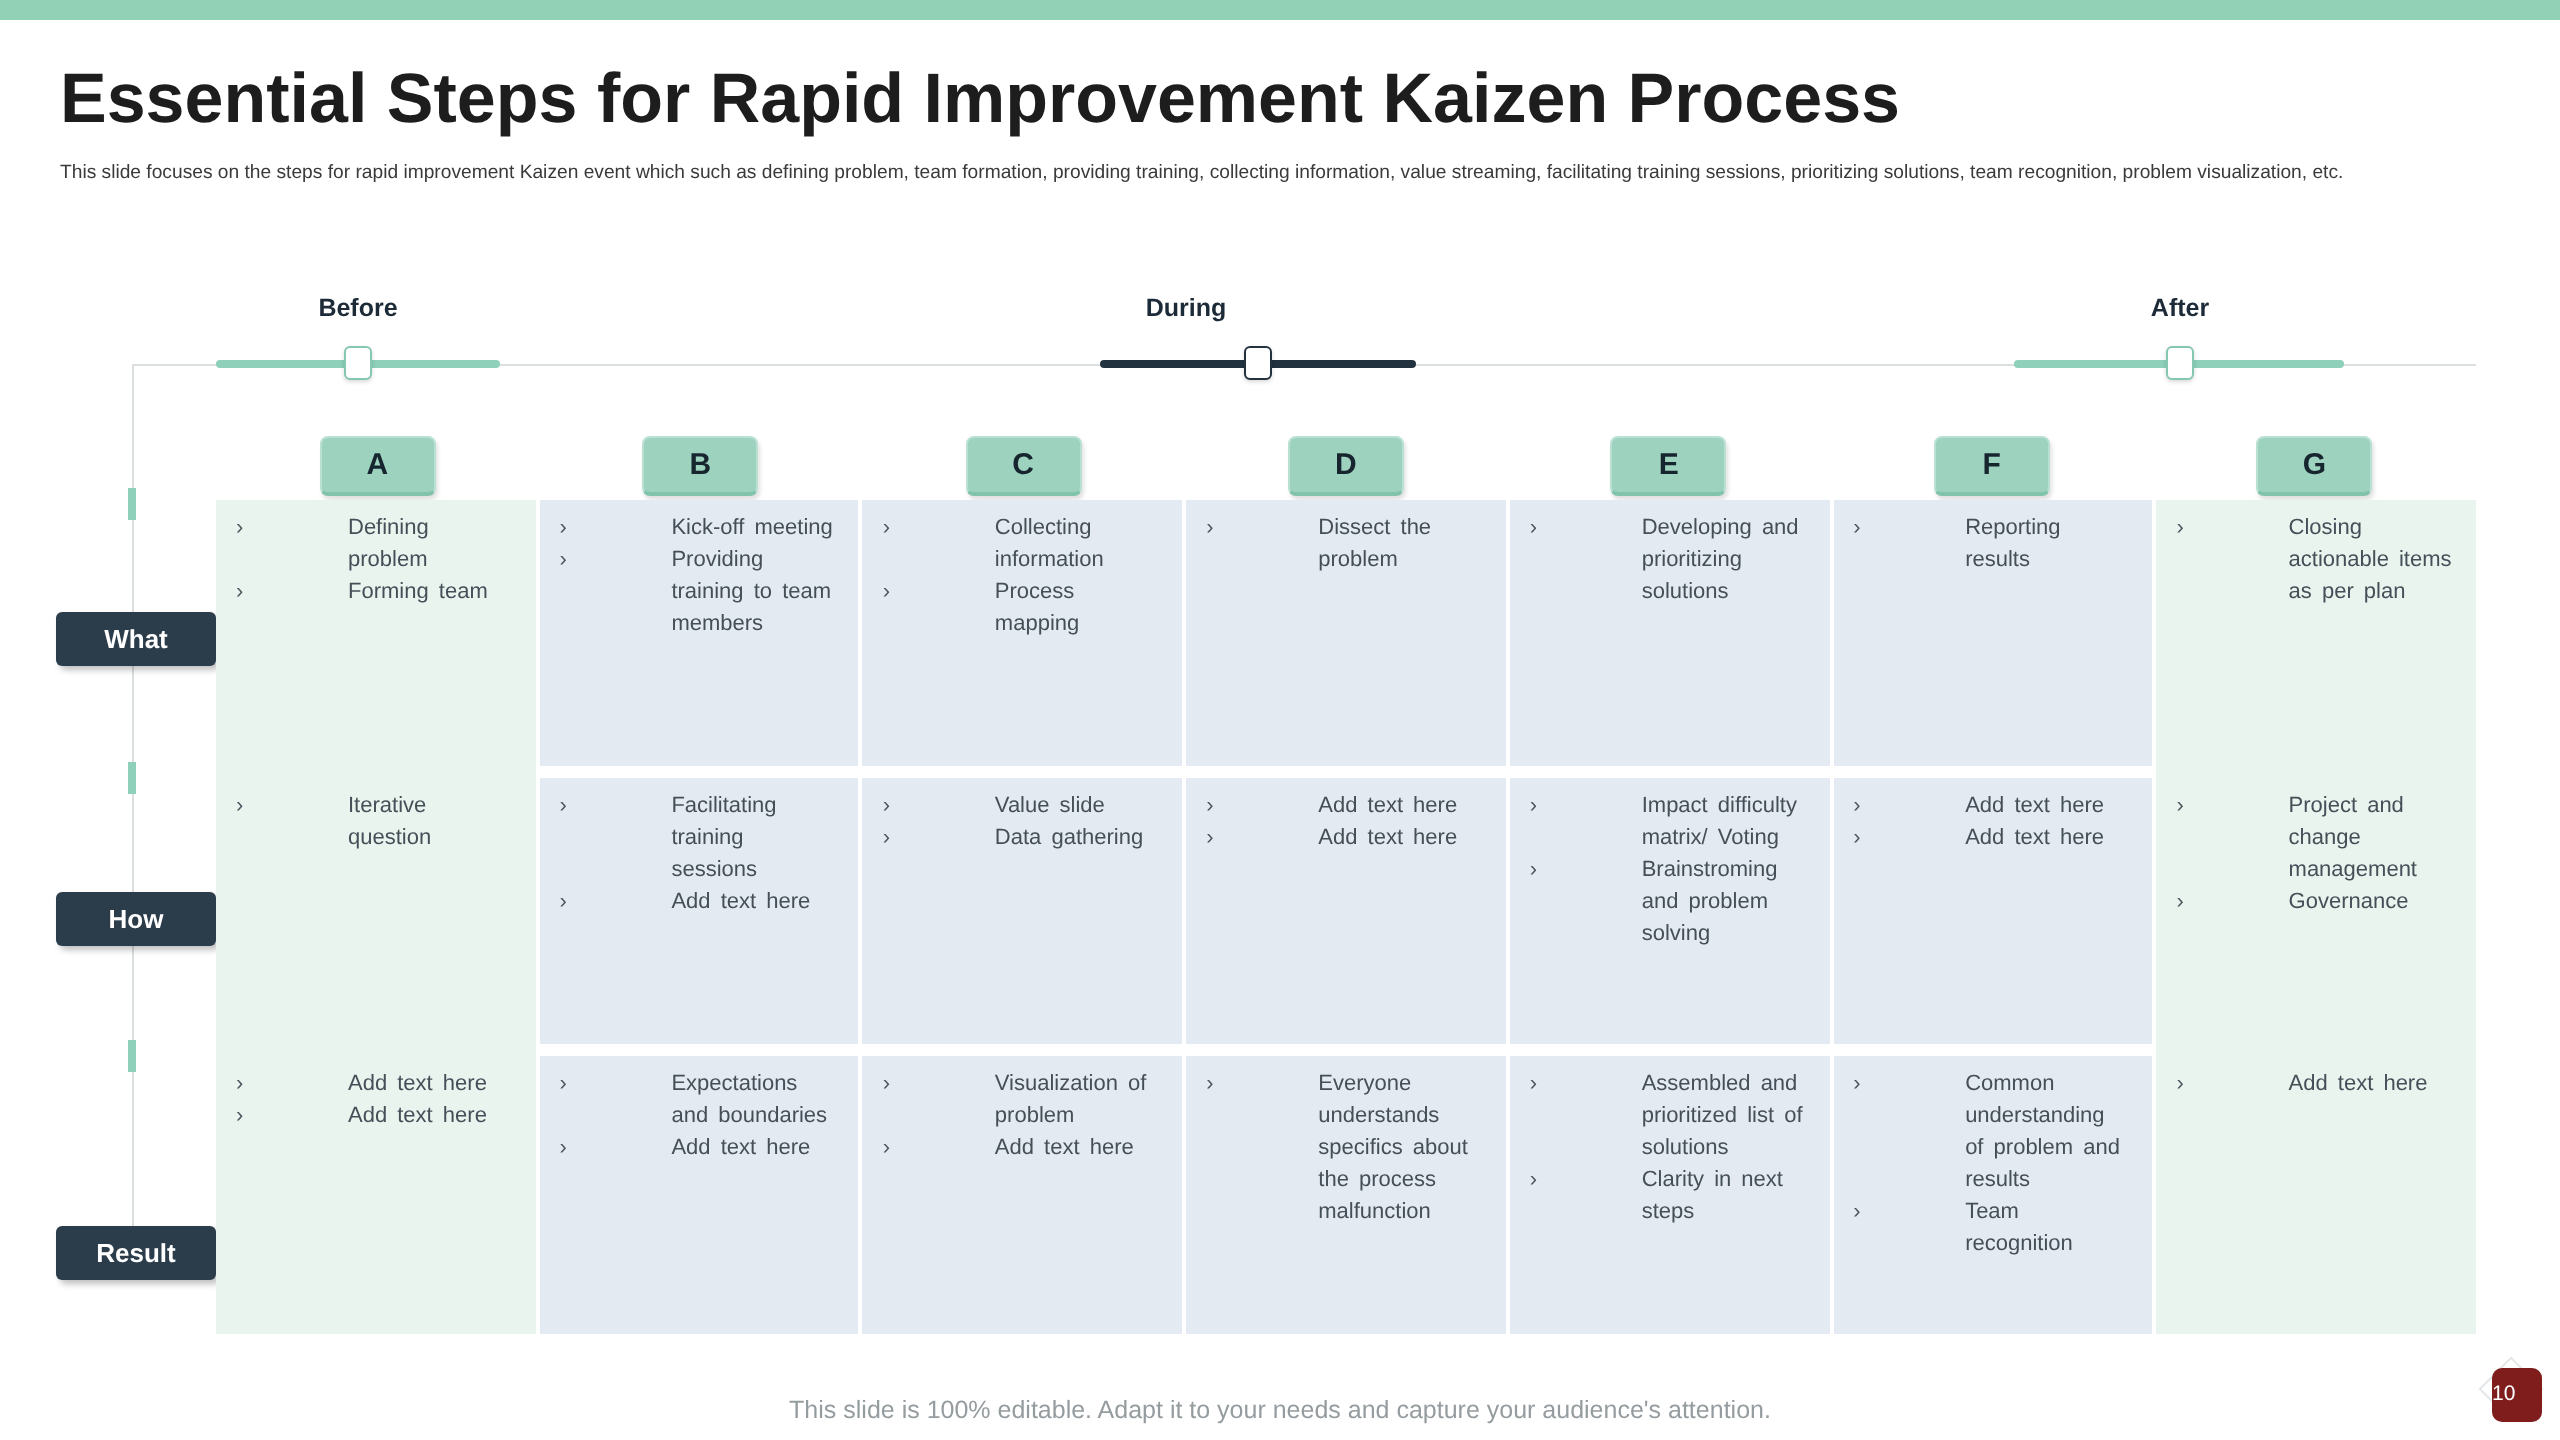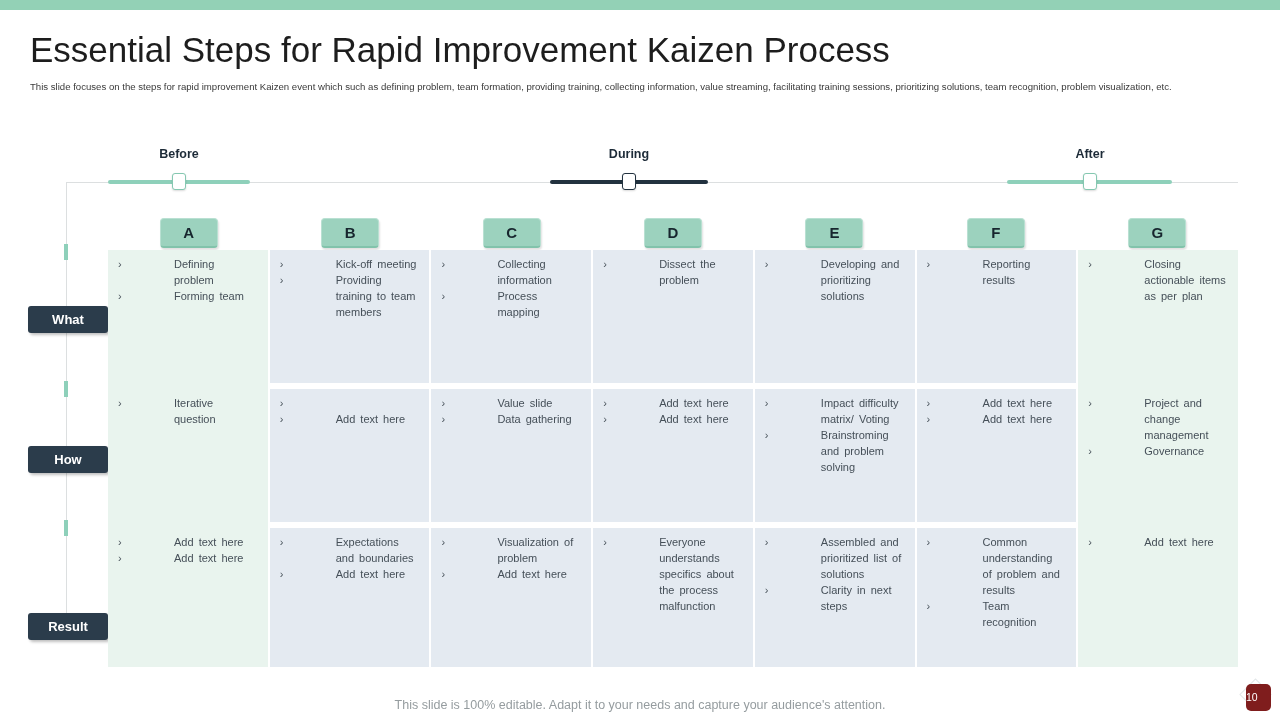--- a/index.html
+++ b/index.html
@@ -1,21 +1,21 @@
 <!DOCTYPE html>
 <html><head>
 <meta charset="utf-8">
 <style>
   html,body{margin:0;padding:0;background:#ffffff;}
   .slide{position:relative;width:1280px;height:720px;background:#ffffff;overflow:hidden;
          font-family:"Liberation Sans",sans-serif;}
 
   .topbar{position:absolute;left:0;top:0;width:1280px;height:10px;background:#93d1b6;}
 
-  .title{position:absolute;left:30px;top:30px;width:1100px;font-size:35px;font-weight:400;
+  .title{position:absolute;left:30px;top:30px;width:1100px;font-size:35px;font-weight:700;
          color:#1d1d1d;letter-spacing:0px;white-space:nowrap;}
   .subtitle{position:absolute;left:30px;top:81px;width:1196px;font-size:9.6px;line-height:12.5px;
          color:#3a3a3a;}
 
   
   .phase-label{position:absolute;top:147px;transform:translateX(-50%);font-size:12.5px;
          font-weight:bold;color:#1d2b38;}
   .baseline{position:absolute;left:66px;top:182px;width:1172px;height:1px;background:#dcdfe0;}
   .vline{position:absolute;left:66px;top:182px;width:1px;height:431px;background:#dcdfe0;}
   .seg{position:absolute;top:180px;height:4px;border-radius:2px;}
@@ -71,21 +71,21 @@
 <body>
 
 <div class="slide">
 
   <div class="topbar"></div>
 
   <div class="title">Essential Steps for Rapid Improvement Kaizen Process</div>
   <div class="subtitle">This slide focuses on the steps for rapid improvement Kaizen event which such as defining problem, team formation, providing training, collecting information, value streaming, facilitating training sessions, prioritizing solutions, team recognition, problem visualization, etc.</div>
 
   <div class="phase-label" style="left:179px">Before</div>
-  <div class="phase-label" style="left:629px">During</div>
+  <div class="phase-label" style="left:593px">During</div>
   <div class="phase-label" style="left:1090px">After</div>
 
   <div class="baseline"></div>
   <div class="vline"></div>
 
   <div class="seg teal seg1"></div>
   <div class="seg dark seg2"></div>
   <div class="seg teal seg3"></div>
 
   <div class="handle h1"></div>
@@ -185,20 +185,21 @@
 
       <div class="cell mint">
           <div class="li">
             <span class="g">›</span>
             <span class="t">Iterative question</span>
           </div>
         </div>
       <div class="cell gray">
           <div class="li">
             <span class="g">›</span>
+            <span class="t">Facilitating training sessions</span>
           </div>
           <div class="li">
             <span class="g">›</span>
             <span class="t">Add text here</span>
           </div>
         </div>
       <div class="cell gray">
           <div class="li">
             <span class="g">›</span>
             <span class="t">Value slide</span>

